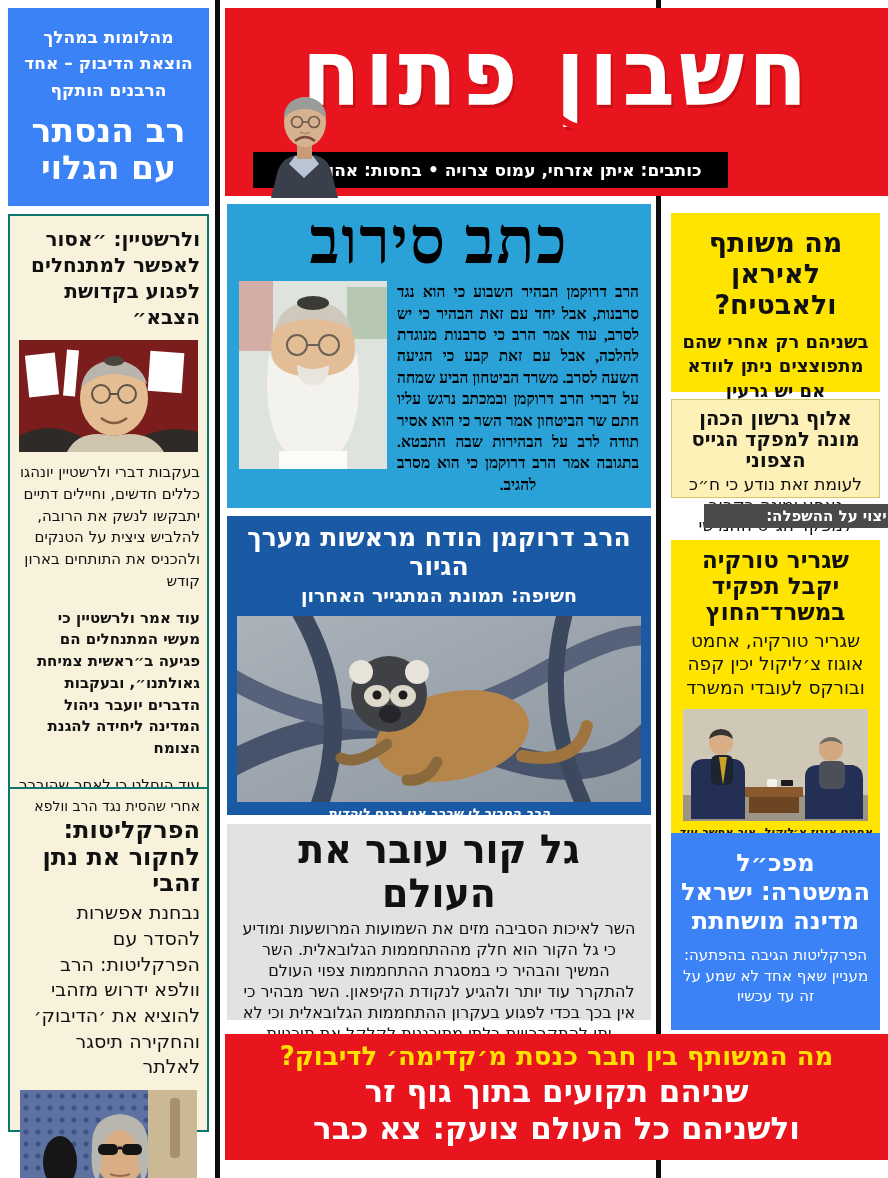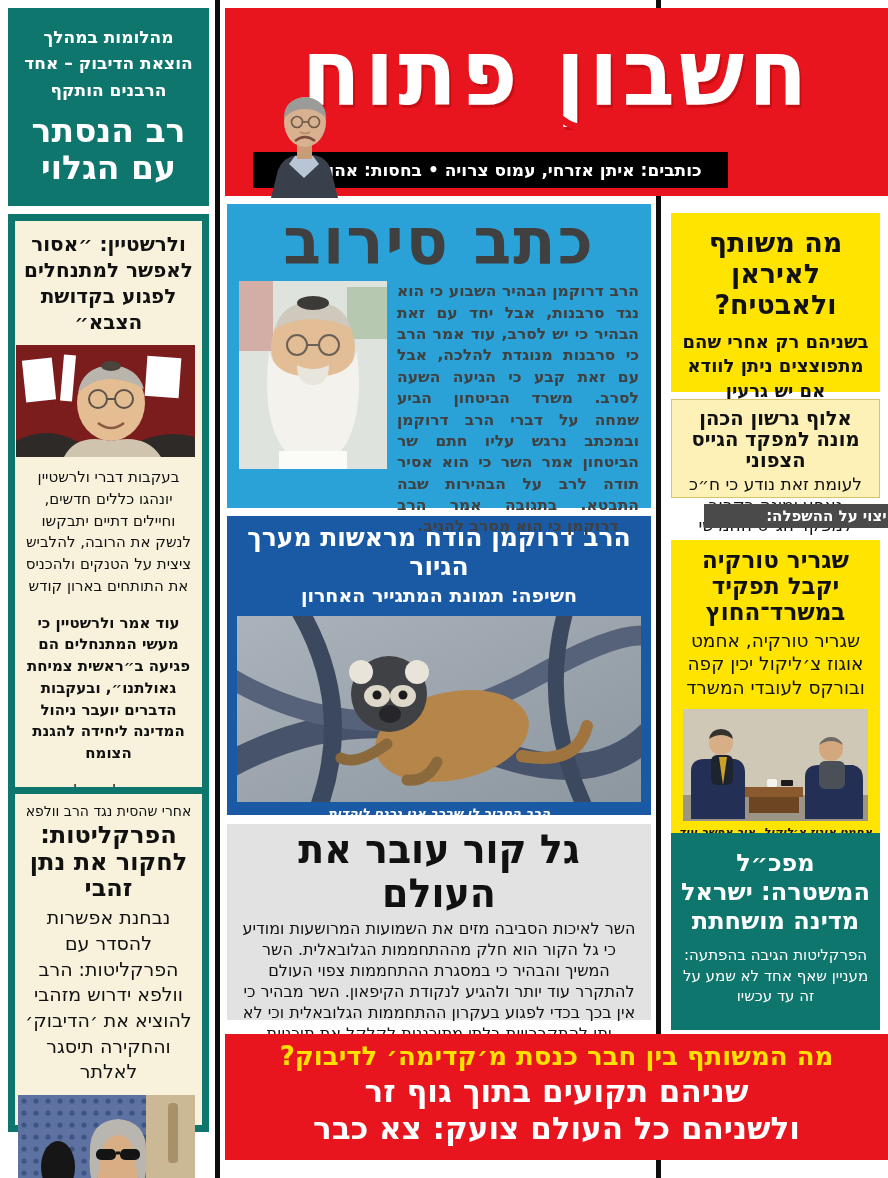--- a/index.html
+++ b/index.html
@@ -16,40 +16,40 @@
   .masthead{left:225px;top:8px;width:663px;height:188px;background:#e8141e;z-index:3;}
   .logo{position:absolute;top:14px;left:0;width:100%;text-align:center;color:#ffffff;
         font-size:86px;font-weight:bold;letter-spacing:4px;line-height:1.2;
         transform:scaleY(1.08);text-shadow:2px 2px 0 rgba(140,0,0,.35);}
   .logo-wave{position:absolute;left:300px;top:92px;z-index:4;}
   .barak{position:absolute;left:40px;bottom:-2px;z-index:5;}
   .byline{position:absolute;left:28px;right:160px;bottom:8px;height:36px;background:#000000;
           color:#ffffff;font-weight:bold;font-size:17px;line-height:36px;text-align:center;z-index:4;}
 
   
-  .navy{background:#0f766e;color:#ffffff;}
+  .navy{background:#3b82f6;color:#ffffff;}
   .navy-top{left:8px;top:8px;width:201px;height:198px;padding:16px 8px;text-align:center;z-index:2;}
   .navy-top .kicker{font-size:17px;font-weight:bold;line-height:1.55;}
   .navy-top .head{font-size:33px;font-weight:bold;line-height:1.12;margin-top:10px;}
 
-  .cream{background:#f8f2dd;border:7px solid #0f766e;text-align:center;color:#111111;}
+  .cream{background:#f8f2dd;border:2px solid #0f766e;text-align:right;color:#111111;}
   .wallerstein-box{left:8px;top:214px;width:201px;height:602px;padding:10px 7px;}
   .wallerstein-box .head{font-size:20px;font-weight:bold;line-height:1.3;}
   .article-body{font-size:15px;line-height:1.45;margin-top:10px;}
   .article-body.bold{font-weight:bold;}
   .photo-frame{display:block;margin:10px auto 0;}
 
   .zahavi-box{left:8px;top:787px;width:201px;height:345px;padding:8px 7px;}
   .zahavi-box .kicker{font-size:14px;line-height:1.3;}
   .zahavi-box .head{font-size:24px;font-weight:bold;line-height:1.1;margin-top:2px;}
   .zahavi-box .sub{font-size:19px;line-height:1.35;margin-top:4px;}
 
   
-  .refusal-box{left:227px;top:204px;width:424px;height:304px;background:#2aa2d8;color:#404040;
-               padding:2px 12px;z-index:2;}
+  .refusal-box{left:227px;top:204px;width:424px;height:304px;background:#2aa2d8;color:#000000;
+               padding:2px 12px;z-index:2;font-family:Liberation Serif, serif;}
   .refusal-box .head{font-size:62px;font-weight:bold;text-align:center;line-height:1.15;
                      letter-spacing:2px;transform:scaleY(1.05);}
   .refusal-row{display:flex;gap:10px;margin-top:4px;}
   .refusal-row .body{flex:1;font-size:15.5px;font-weight:bold;line-height:1.38;
                      text-align:justify;text-align-last:center;}
 
   .conversion-box{left:227px;top:516px;width:424px;height:299px;background:#1a5aa5;color:#ffffff;
                   padding:8px 10px;text-align:center;}
   .conversion-box .head{font-size:25px;font-weight:bold;line-height:1.15;}
   .conversion-box .sub{font-size:19px;font-weight:bold;line-height:1.2;margin-top:2px;}

